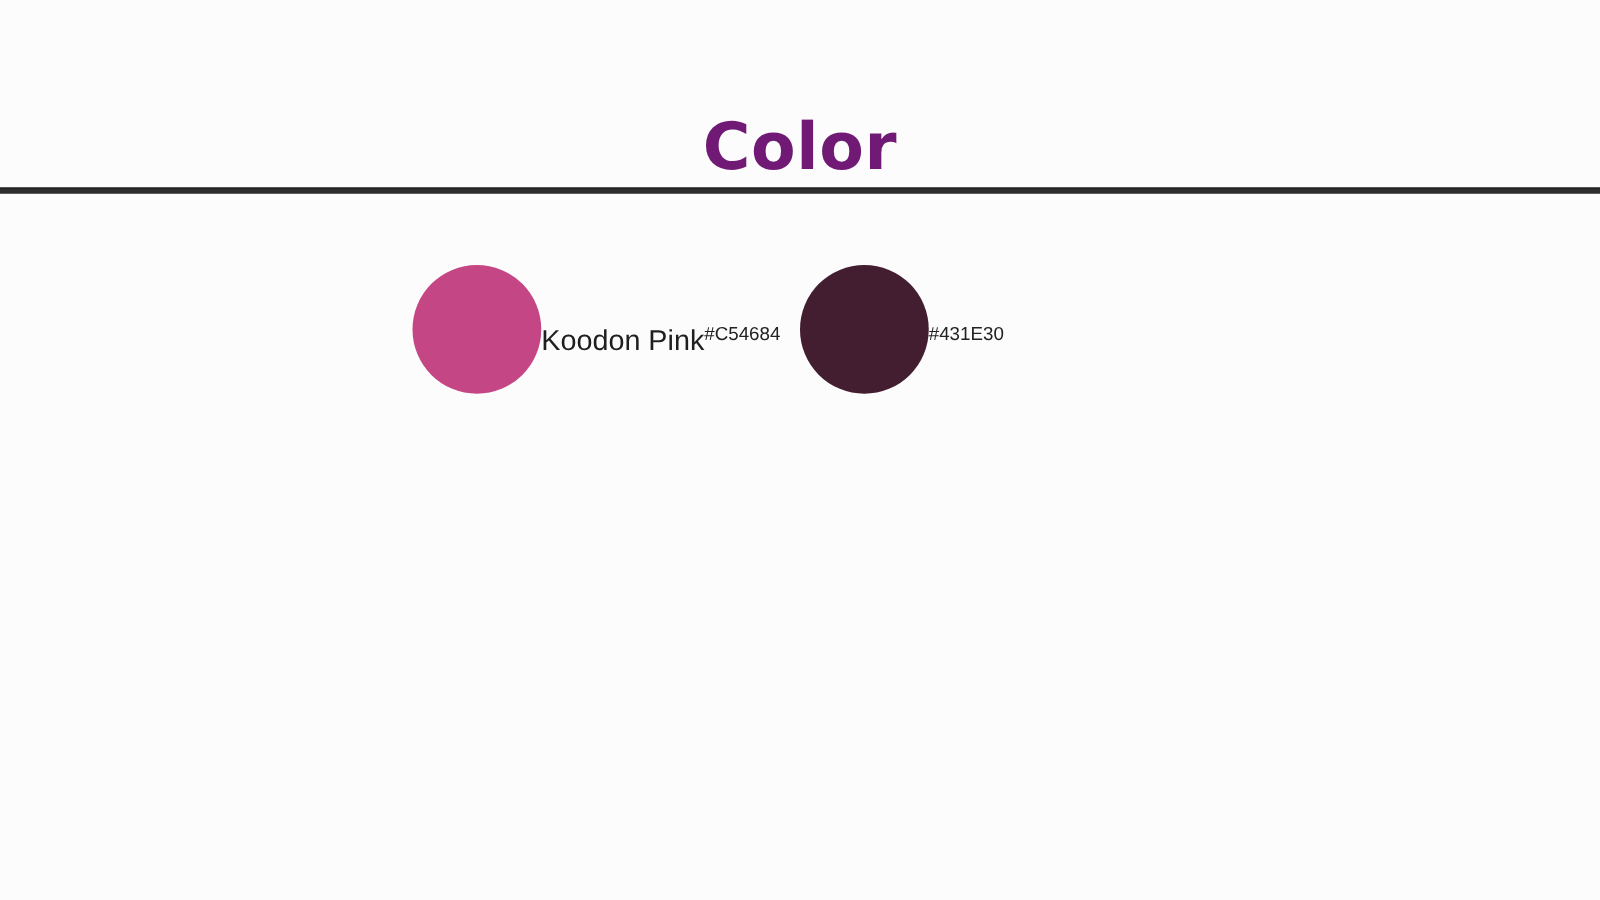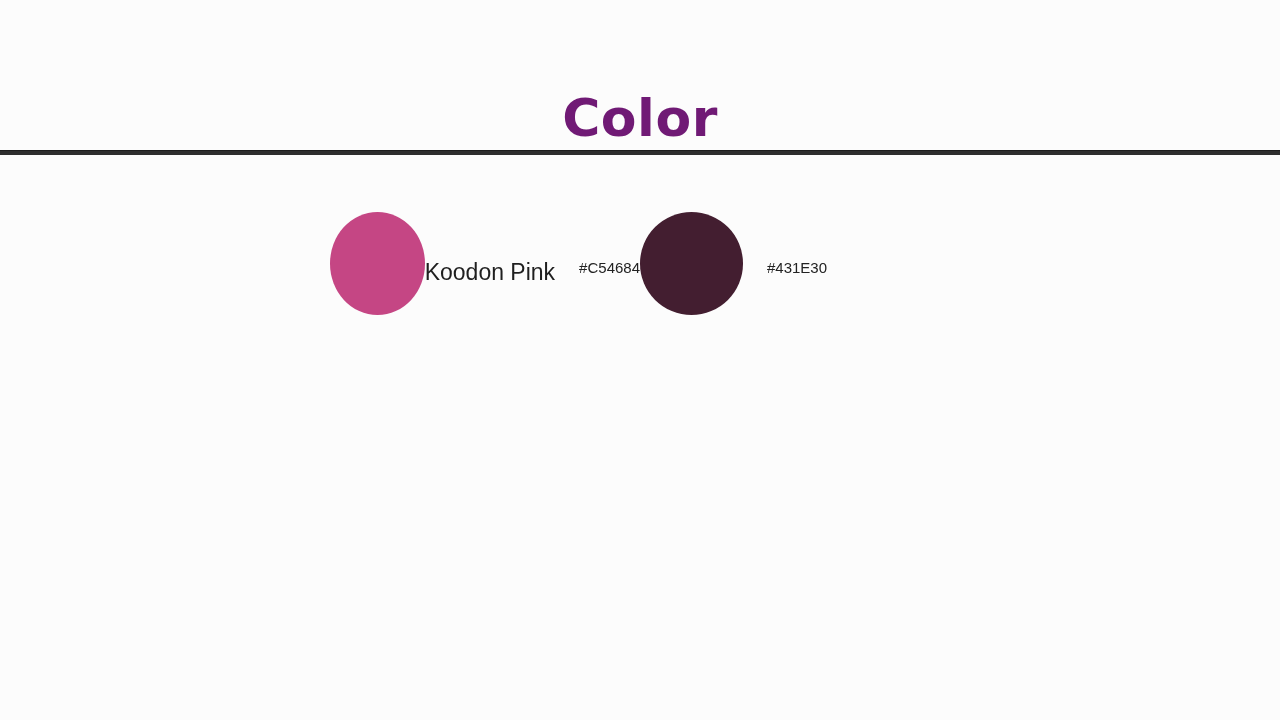--- a/index.html
+++ b/index.html
@@ -97,21 +97,20 @@
   }
   .swatch-name {
     margin-top: 19px;
     font-size: 23px;
     color: #1f1f1f;
     line-height: 1.1;
     white-space: nowrap;
   }
   .row-brand .swatch-hex {
     margin-top: 10px;
-    margin-left: 24px;
   }
   .row-neutral .swatch-hex {
     margin-top: 20px;
   }
   .swatch-hex {
     font-size: 15px;
     color: #222222;
     line-height: 1.1;
     white-space: nowrap;
   }

